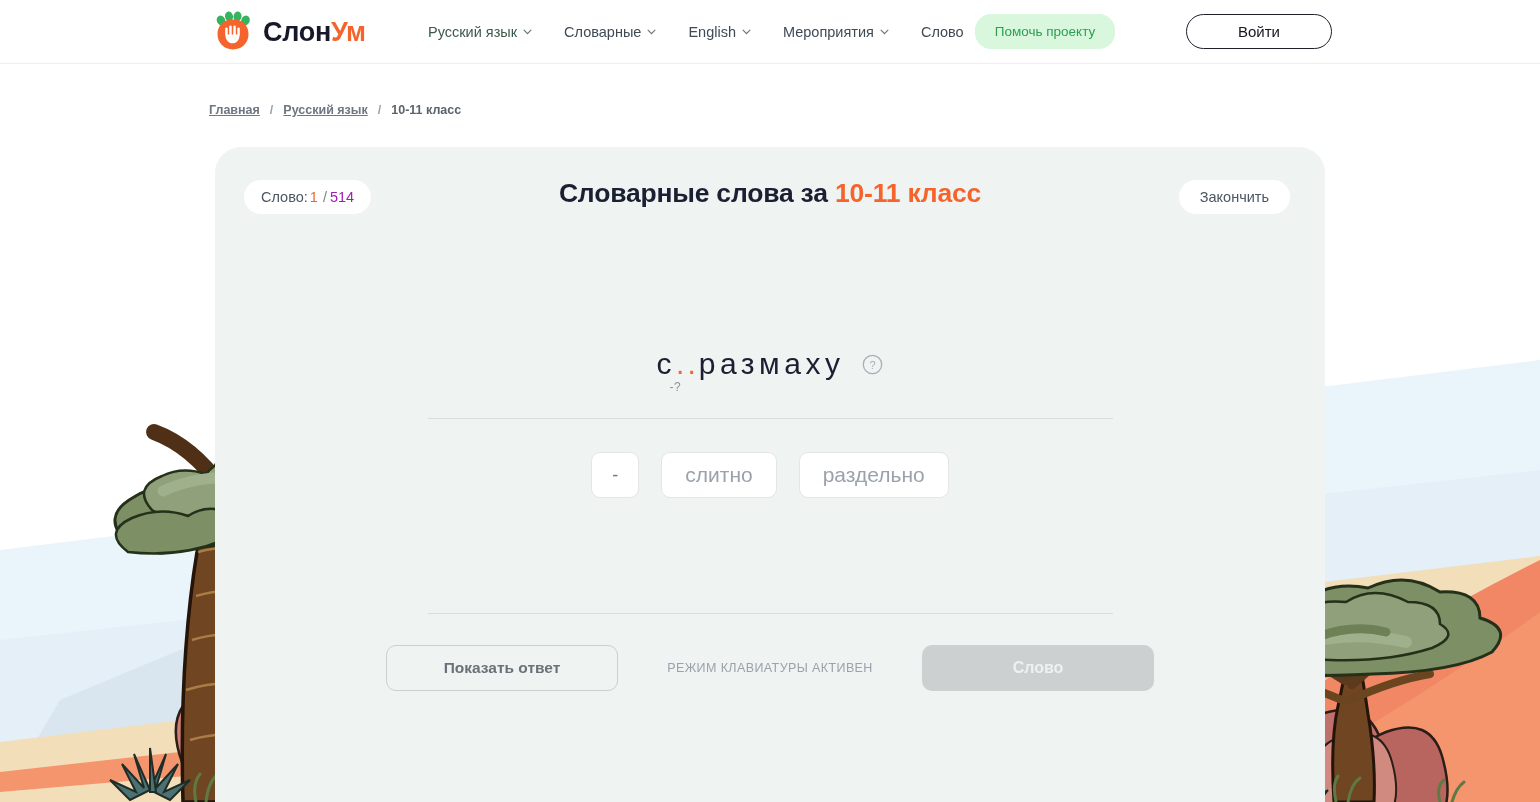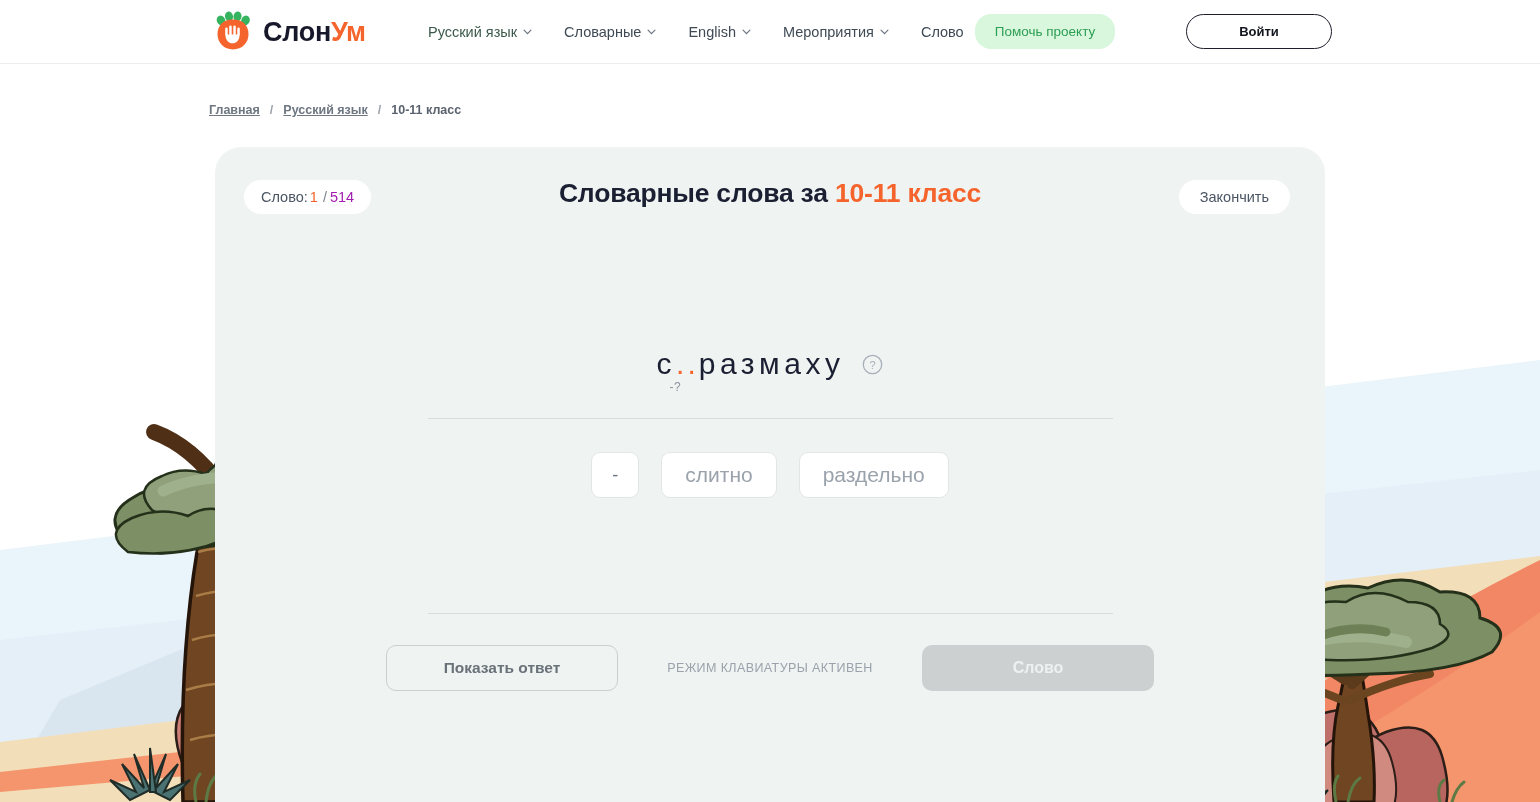--- a/index.html
+++ b/index.html
@@ -40,21 +40,21 @@
 
   .btn-help {
     position: absolute; left: 975px; top: 14px; width: 140px; height: 35px;
     background: #d9f7dd; border: none; border-radius: 16px;
     color: #2e9e54; font-size: 13.5px; font-family: inherit; cursor: pointer;
     display: flex; align-items: center; justify-content: center; white-space: nowrap;
   }
   .btn-login {
     position: absolute; left: 1186px; top: 14px; width: 146px; height: 35px;
     background: #ffffff; border: 1.6px solid #1d1f2c; border-radius: 20px;
-    color: #14161f; font-size: 13px; font-weight: 700; font-family: inherit; cursor: pointer;
+    color: #14161f; font-size: 15px; font-weight: 400; font-family: inherit; cursor: pointer;
     display: flex; align-items: center; justify-content: center;
   }
 
   
   .breadcrumb {
     position: absolute; left: 209px; top: 103px; z-index: 20;
     font-size: 12.5px; color: #6d7681; display: flex; align-items: center; gap: 10px; white-space: nowrap; font-weight: bold;
   }
   .breadcrumb a { color: #6d7681; text-decoration: underline; cursor: pointer; }
   .breadcrumb .sep { color: #9aa2ab; }

